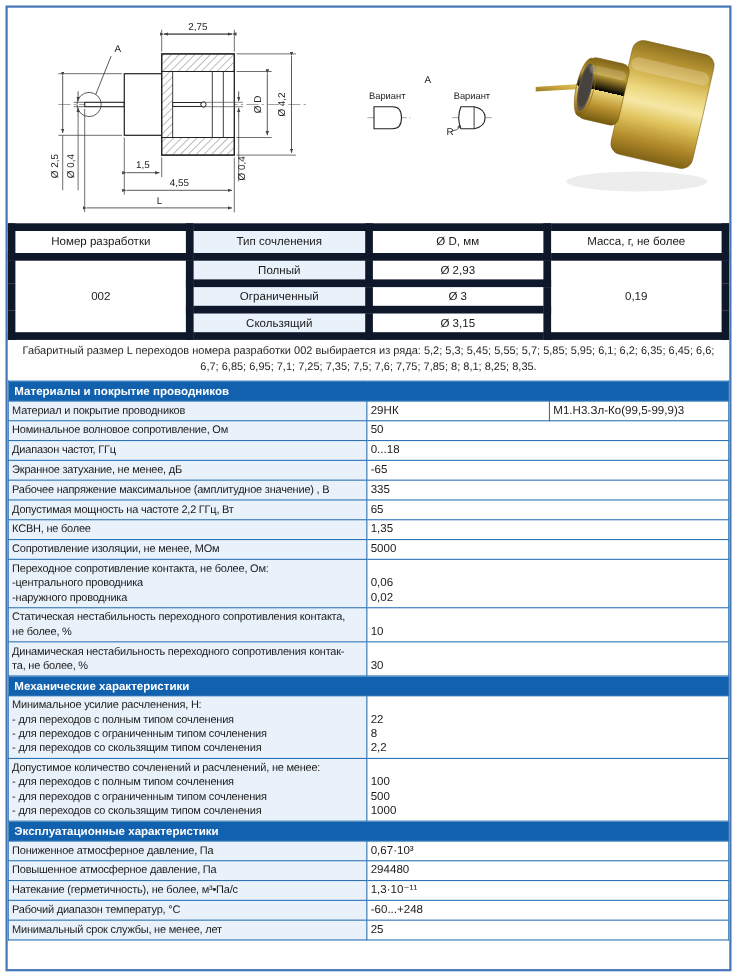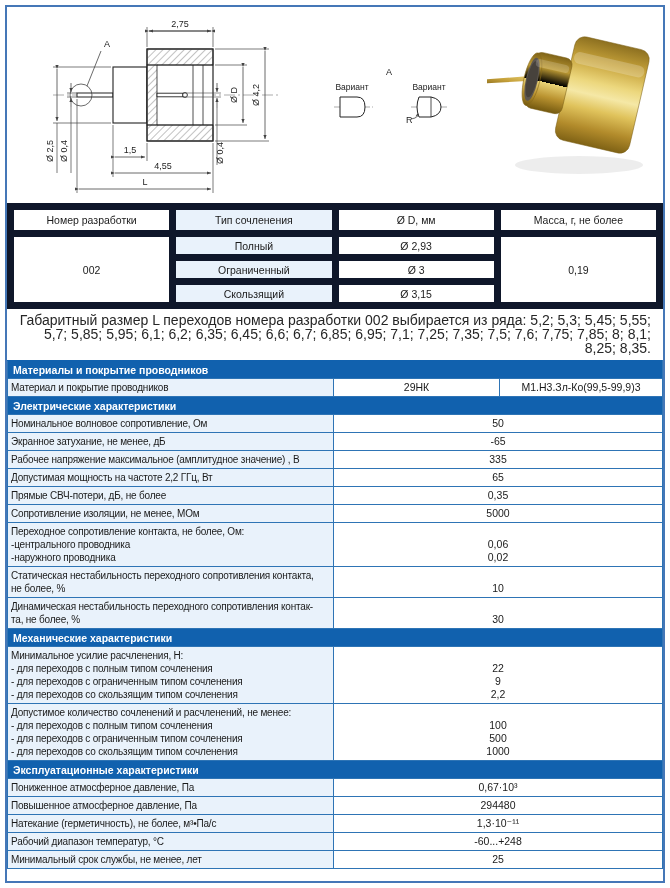--- a/index.html
+++ b/index.html
@@ -12,32 +12,32 @@
   .drawing-row { display:flex; height:196px; align-items:stretch; }
   .drawing-row svg { display:block; }
 
   
   table { border-collapse:collapse; width:100%; table-layout:fixed; }
   .main-table td { border:7px solid #0f172a; text-align:center; font-size:10.5px;
                    padding:1px 4px; height:15px; vertical-align:middle; }
   .main-table tr.mt-h td { height:18px; }
   .lb { background:#e9f2fb; }
 
-  .note { font-size:14px; line-height:14px; color:#262626; text-align:right;
+  .note { font-size:10px; line-height:14px; color:#262626; text-align:center;
           padding:4px 12px 5px 12px; }
 
   
   .specs-table { font-size:10.5px; }
   .specs-table td { border:1px solid #2e74b5; vertical-align:middle; }
   .section-bar td { background:#1161ae; border-color:#1161ae #2e74b5 #2e74b5 #2e74b5;
                     color:#fff; font-weight:bold; text-align:left;
                     padding:2px 5px; height:13px; font-size:10.5px; }
   .spec-label { background:#e9f2fb; text-align:left; padding:2px 4px 2px 3px;
                 white-space:pre-line; line-height:13px; letter-spacing:-0.2px; font-size:10px; }
-  .spec-value { background:#fff; text-align:center; white-space:pre-line;
+  .spec-value { background:#fff; text-align:left; white-space:pre-line;
                 line-height:13px; padding:2px 3px; font-size:10.5px; }
 
   .tech-text { font-size:9px; fill:#222; }
   .var-text  { font-size:8.5px; fill:#222; }
 </style>
 </head>
 <body>
 
 <div class="page">
 
@@ -218,42 +218,43 @@
       </colgroup>
     <tbody id="specs-body">
         <tr class="section-bar">
           <td colspan="3">Материалы и покрытие проводников</td>
         </tr>
         <tr>
           <td class="spec-label">Материал и покрытие проводников</td>
           <td class="spec-value">29НК</td>
           <td class="spec-value">М1.Н3.Зл-Ко(99,5-99,9)3</td>
         </tr>
-        <tr class="section-bar">
-          <td colspan="3">Электрические характеристики</td>
-        </tr>
         <tr>
           <td class="spec-label">Номинальное волновое сопротивление, Ом</td>
           <td class="spec-value" colspan="2">50</td>
         </tr>
         <tr>
+          <td class="spec-label">Диапазон частот, ГГц</td>
+          <td class="spec-value" colspan="2">0...18</td>
+        </tr>
+        <tr>
           <td class="spec-label">Экранное затухание, не менее, дБ</td>
           <td class="spec-value" colspan="2">-65</td>
         </tr>
         <tr>
           <td class="spec-label">Рабочее напряжение максимальное (амплитудное значение) , В</td>
           <td class="spec-value" colspan="2">335</td>
         </tr>
         <tr>
           <td class="spec-label">Допустимая мощность на частоте 2,2 ГГц, Вт</td>
           <td class="spec-value" colspan="2">65</td>
         </tr>
         <tr>
-          <td class="spec-label">Прямые СВЧ-потери, дБ, не более</td>
-          <td class="spec-value" colspan="2">0,35</td>
+          <td class="spec-label">КСВН, не более</td>
+          <td class="spec-value" colspan="2">1,35</td>
         </tr>
         <tr>
           <td class="spec-label">Сопротивление изоляции, не менее, МОм</td>
           <td class="spec-value" colspan="2">5000</td>
         </tr>
         <tr>
           <td class="spec-label">Переходное сопротивление контакта, не более, Ом:
 -центрального проводника
 -наружного проводника</td>
           <td class="spec-value" colspan="2">
@@ -275,21 +276,21 @@
         <tr class="section-bar">
           <td colspan="3">Механические характеристики</td>
         </tr>
         <tr>
           <td class="spec-label">Минимальное усилие расчленения, Н:
 - для переходов с полным типом сочленения
 - для переходов с ограниченным типом сочленения
 - для переходов со скользящим типом сочленения</td>
           <td class="spec-value" colspan="2">
 22
-9
+8
 2,2</td>
         </tr>
         <tr>
           <td class="spec-label">Допустимое количество сочленений и расчленений, не менее:
 - для переходов с полным типом сочленения
 - для переходов с ограниченным типом сочленения
 - для переходов со скользящим типом сочленения</td>
           <td class="spec-value" colspan="2">
 100
 500

